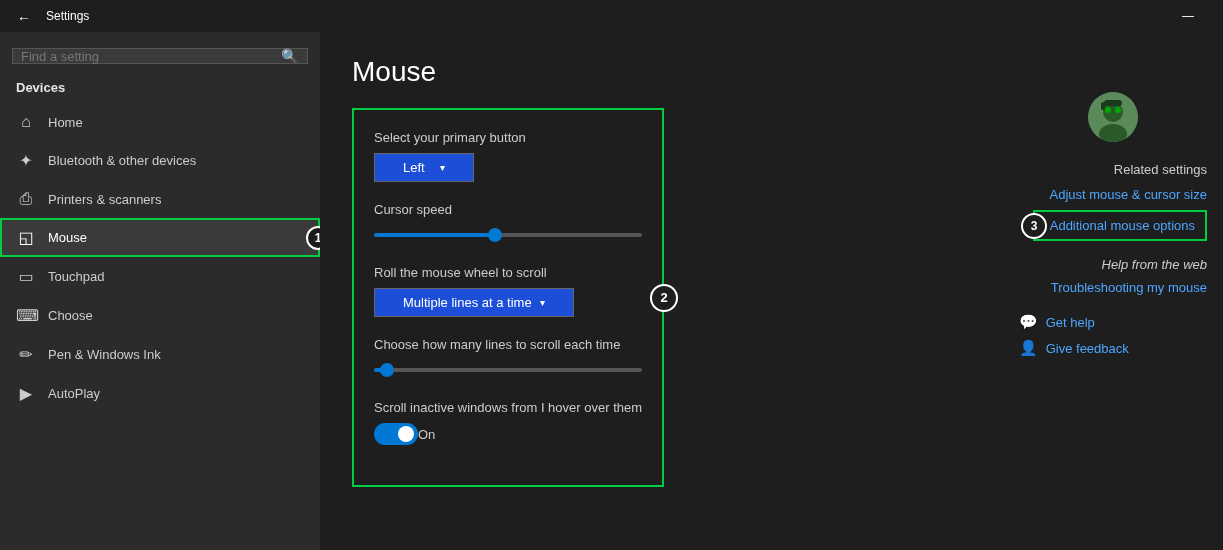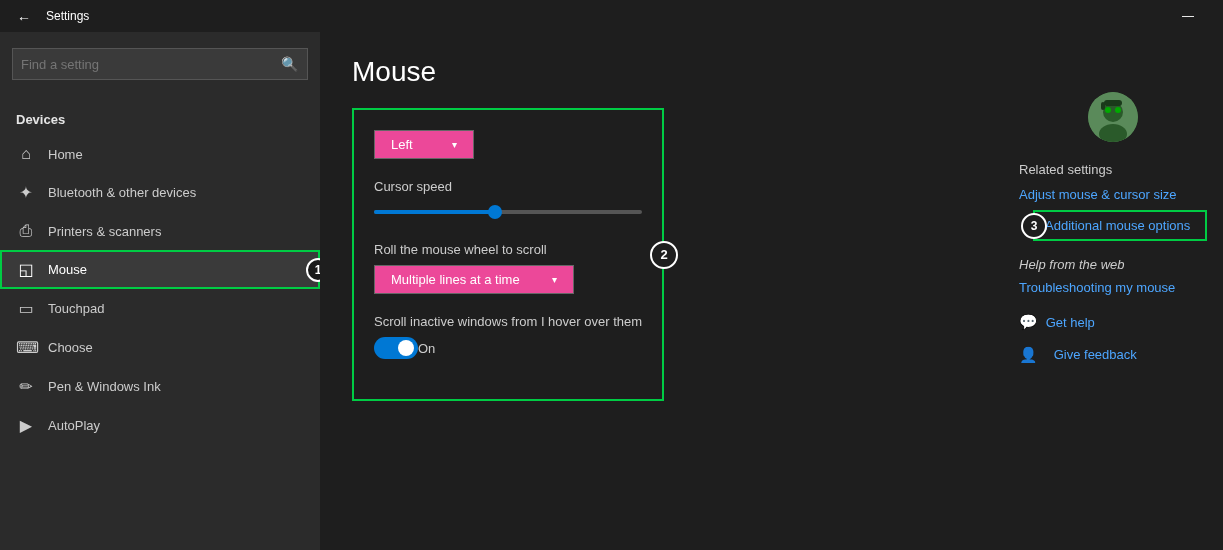--- a/index.html
+++ b/index.html
@@ -64,27 +64,27 @@
     
     .sidebar {
       width: 320px;
       background: #2b2b2b;
       flex-shrink: 0;
       display: flex;
       flex-direction: column;
       padding-top: 8px;
     }
     .search-box {
-      margin: 8px 12px 28px 12px;
+      margin: 8px 12px 12px 12px;
       background: #3a3a3a;
       border: 1px solid #555;
       display: flex;
       align-items: center;
       padding: 4px 8px;
-      height: 32px;
+      height: 16px;
     }
     .search-input {
       background: transparent;
       border: none;
       outline: none;
       color: #ccc;
       font-size: 13px;
       flex: 1;
     }
     .search-icon-btn {
@@ -170,23 +170,23 @@
       font-size: 13px;
       color: #ccc;
       margin-bottom: 8px;
     }
     .setting-group {
       margin-bottom: 20px;
     }
 
     
     .dropdown {
-      background: #ec4899;
+      background: #1d4ed8;
       border: 1px solid #666;
-      padding: 6px 16px;
+      padding: 6px 28px;
       display: flex;
       align-items: center;
       gap: 8px;
       cursor: pointer;
       width: 100px;
       font-size: 13px;
       color: #fff;
     }
     .dropdown-wide {
       width: 200px;
@@ -252,20 +252,21 @@
       font-size: 13px;
       color: #ccc;
     }
 
     
     .right-panel {
       width: 220px;
       background: #1e1e1e;
       padding: 60px 16px 16px 16px;
       flex-shrink: 0;
+      text-align: right;
     }
     .avatar-area {
       display: flex;
       justify-content: center;
       margin-bottom: 20px;
     }
     .avatar-img {
       width: 50px;
       height: 50px;
       border-radius: 50%;
@@ -384,20 +385,21 @@
     </div>
   </div>
 
   <div class="content">
     <div class="page-title">Mouse</div>
 
     <div style="position: relative; display: inline-block;">
       <div class="mouse-panel">
 
         <div class="setting-group">
+          <div class="setting-label">Select your primary button</div>
           <div class="dropdown">
             <span>Left</span>
             <span class="dropdown-arrow">▾</span>
           </div>
         </div>
 
         <div class="setting-group">
           <div class="setting-label">Cursor speed</div>
           <div class="slider-container">
             <div class="slider-track">
@@ -408,20 +410,29 @@
         </div>
 
         <div class="setting-group">
           <div class="setting-label">Roll the mouse wheel to scroll</div>
           <div class="dropdown dropdown-wide">
             <span>Multiple lines at a time</span>
             <span class="dropdown-arrow">▾</span>
           </div>
         </div>
 
+        <div class="setting-group">
+          <div class="setting-label">Choose how many lines to scroll each time</div>
+          <div class="slider-container">
+            <div class="slider-track">
+              <div class="slider-fill" style="width: 5%;"></div>
+              <div class="slider-thumb" style="left: calc(5% - 7px);"></div>
+            </div>
+          </div>
+        </div>
 
         <div class="setting-group">
           <div class="setting-label">Scroll inactive windows from I hover over them</div>
           <div class="toggle-row">
             <div class="toggle">
               <div class="toggle-knob"></div>
             </div>
             <span class="toggle-label">On</span>
           </div>
         </div>
@@ -477,17 +488,17 @@
 
     <div class="help-title">Help from the web</div>
     <a class="help-link">Troubleshooting my mouse</a>
 
     <div class="help-link-row">
       <span class="help-link-icon">💬</span>
       <a class="help-link" style="margin: 0;">Get help</a>
     </div>
     <div class="help-link-row">
       <span class="help-link-icon">👤</span>
-      <a class="help-link" style="margin: 8px;">Give feedback</a>
+      <a class="help-link" style="margin: 0;">Give feedback</a>
     </div>
   </div>
 
 </div>
 
 </body></html>

